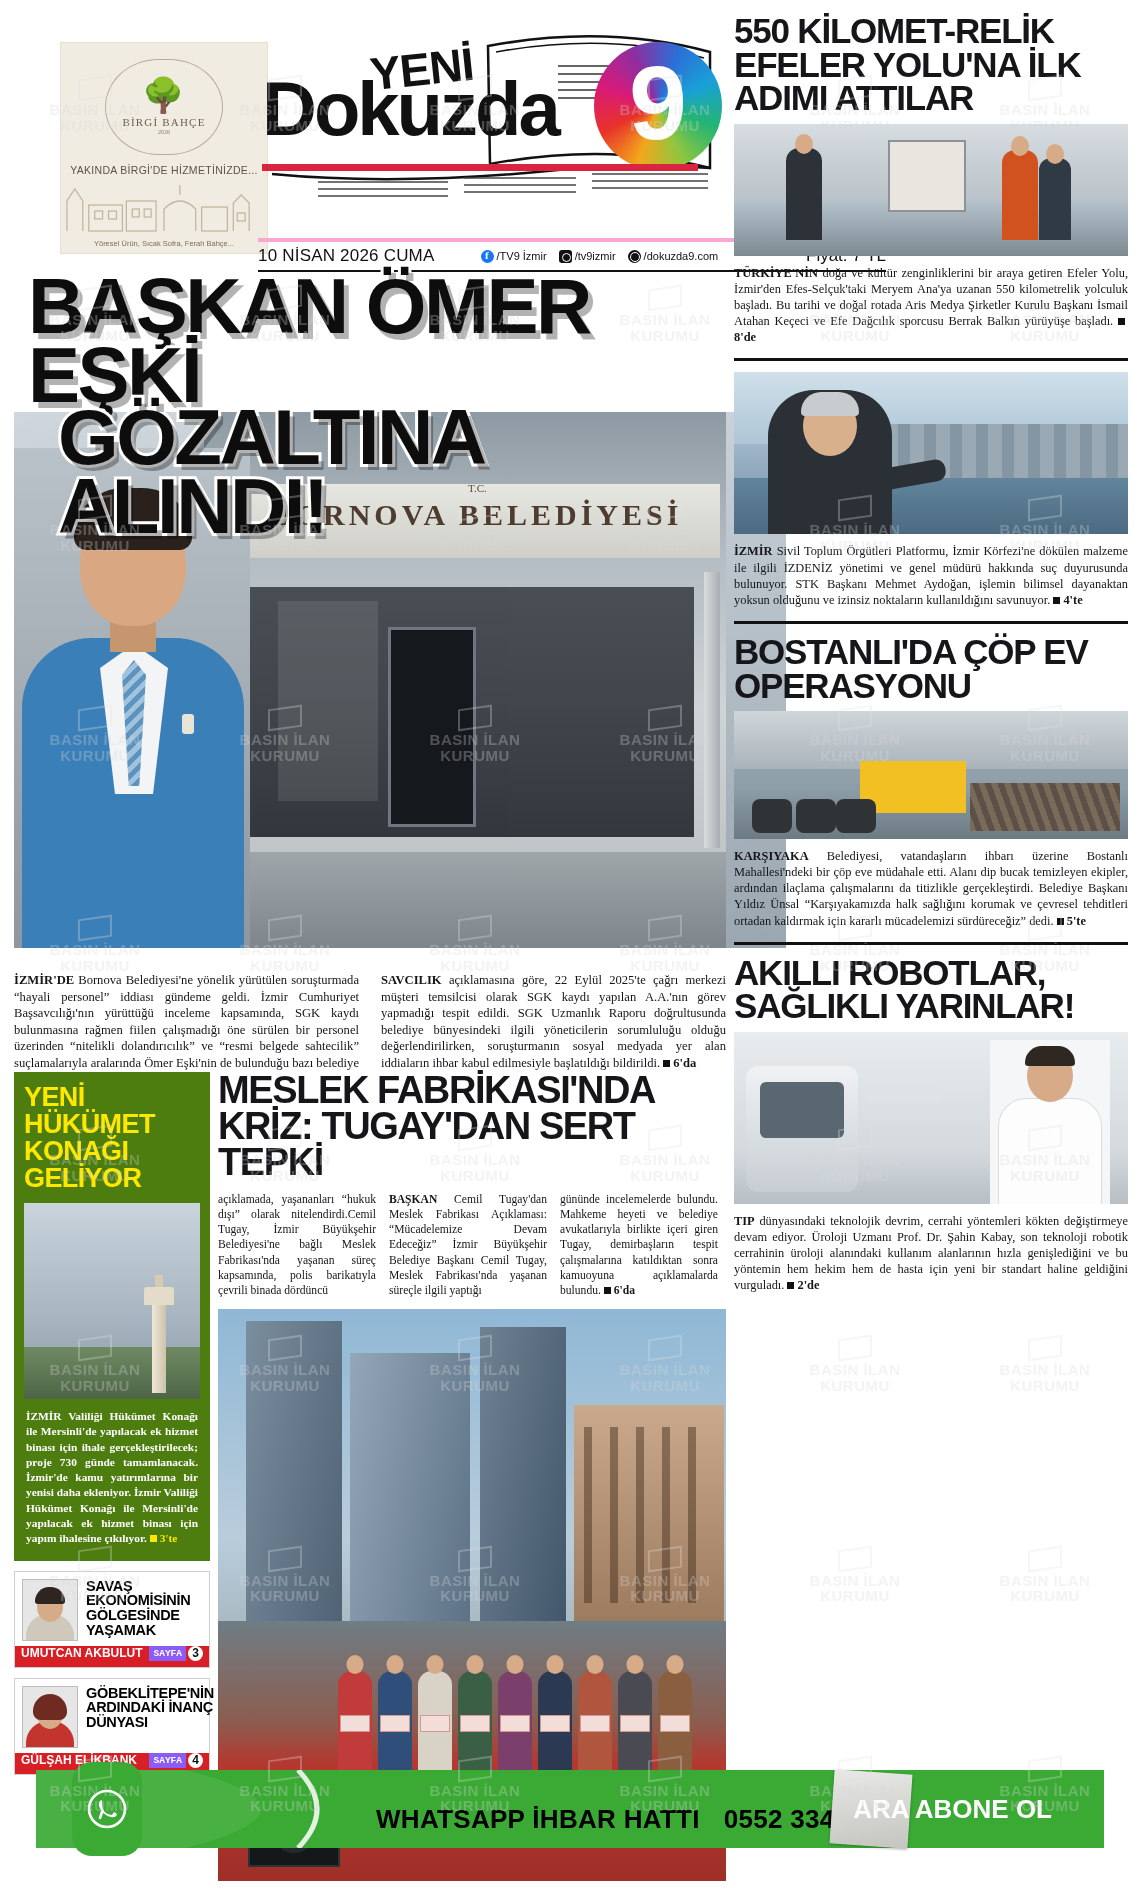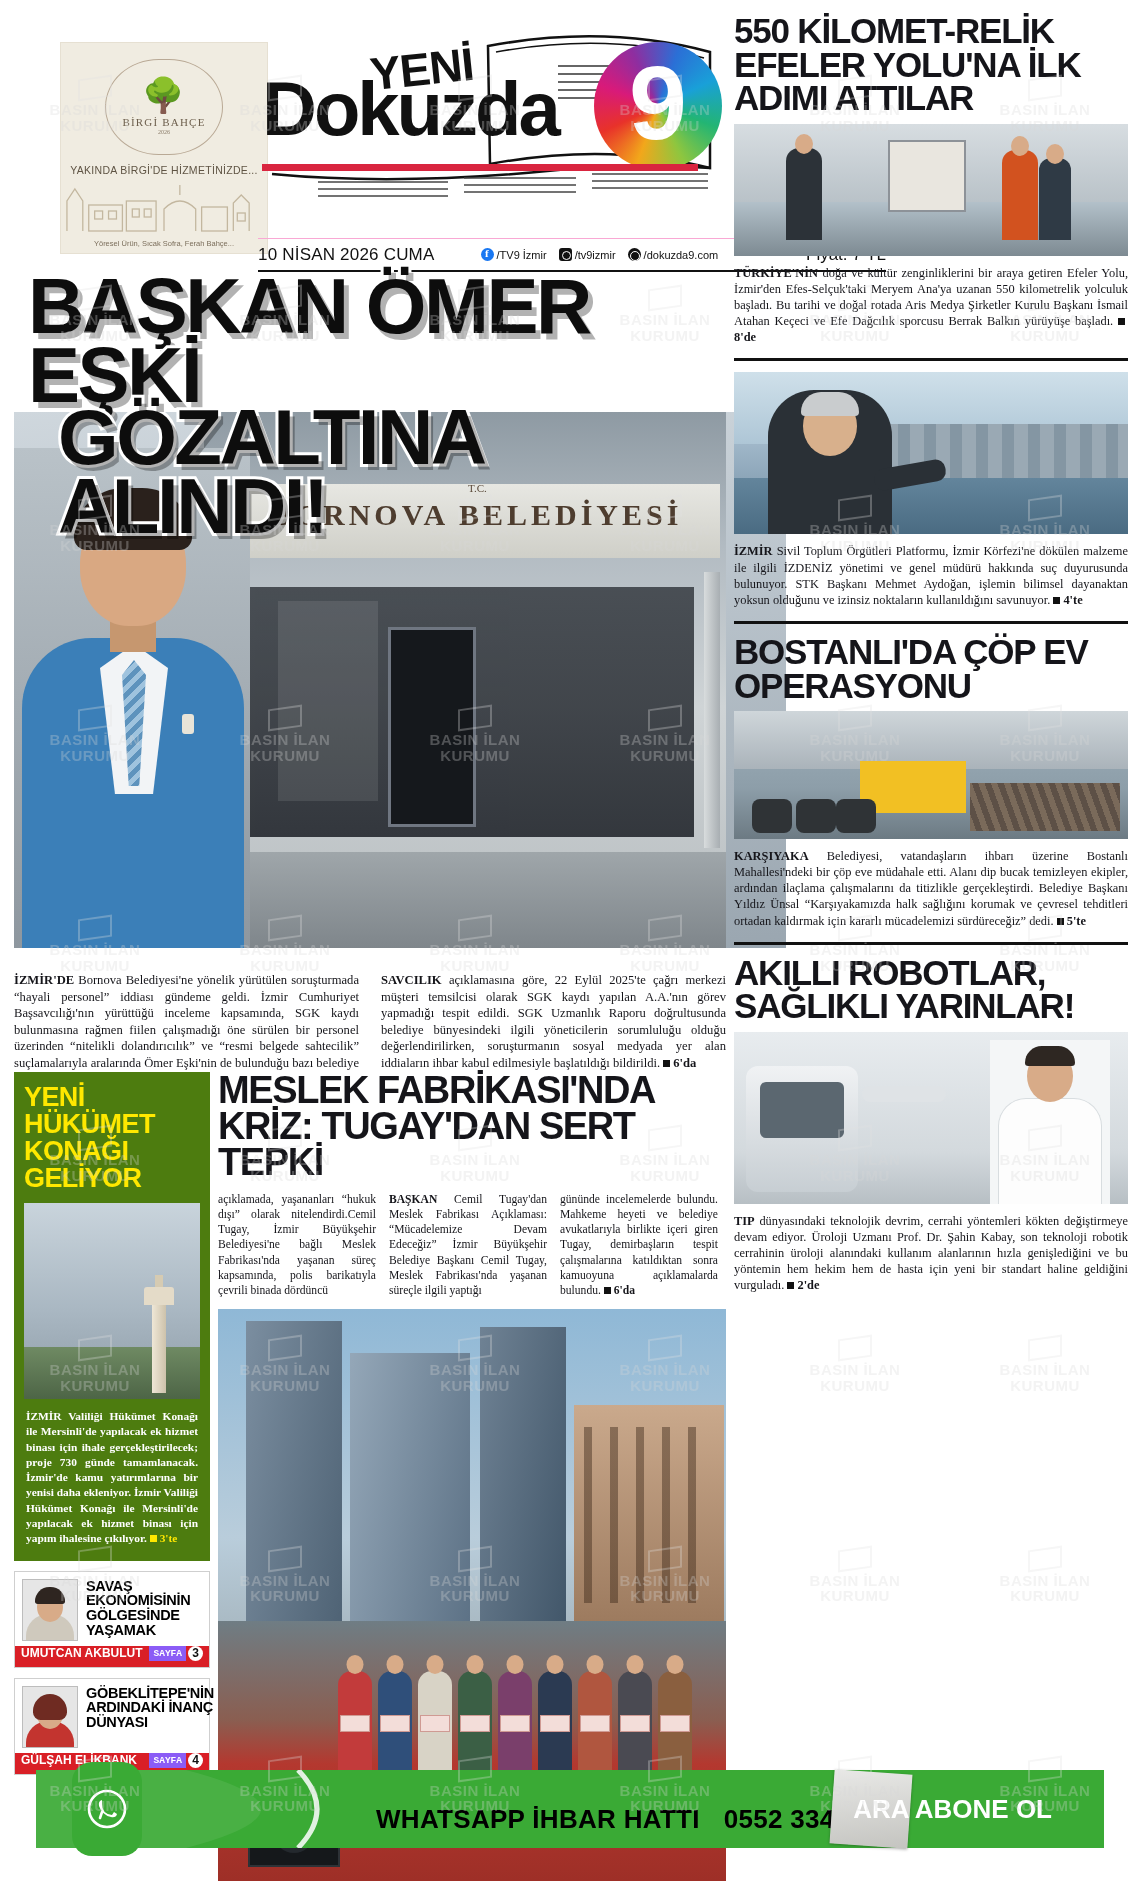--- a/index.html
+++ b/index.html
@@ -77,21 +77,21 @@
     display:flex; align-items:center; justify-content:center;
   }
   .mh-nine span {
     font-family:"Liberation Sans", sans-serif; font-weight:800; font-size:104px;
     color:#fff; line-height:1; margin-top:-6px;
   }
 
   
   .datebar {
     position:absolute; left:258px; top:238px; width:628px; height:34px;
-    border-top:1px solid #f9a8d4; border-bottom:2px solid #111;
+    border-top:4px solid #f9a8d4; border-bottom:2px solid #111;
     display:flex; align-items:center;
     font-family:"Liberation Sans", sans-serif;
   }
   .datebar .date { font-size:17px; font-weight:500; color:#111; letter-spacing:.2px; }
   .social { display:flex; align-items:center; gap:12px; margin-left:46px; }
   .social .s-item { display:flex; align-items:center; gap:3px; font-size:11px; color:#111; }
   .ic { width:13px; height:13px; border-radius:50%; display:inline-block; position:relative; flex:0 0 auto;}
   .ic.fb { background:#1877f2; }
   .ic.fb:after{content:"f"; position:absolute; left:4.5px; top:-1px; color:#fff; font-size:11px; font-weight:800;
                font-family:"Liberation Serif",serif;}

